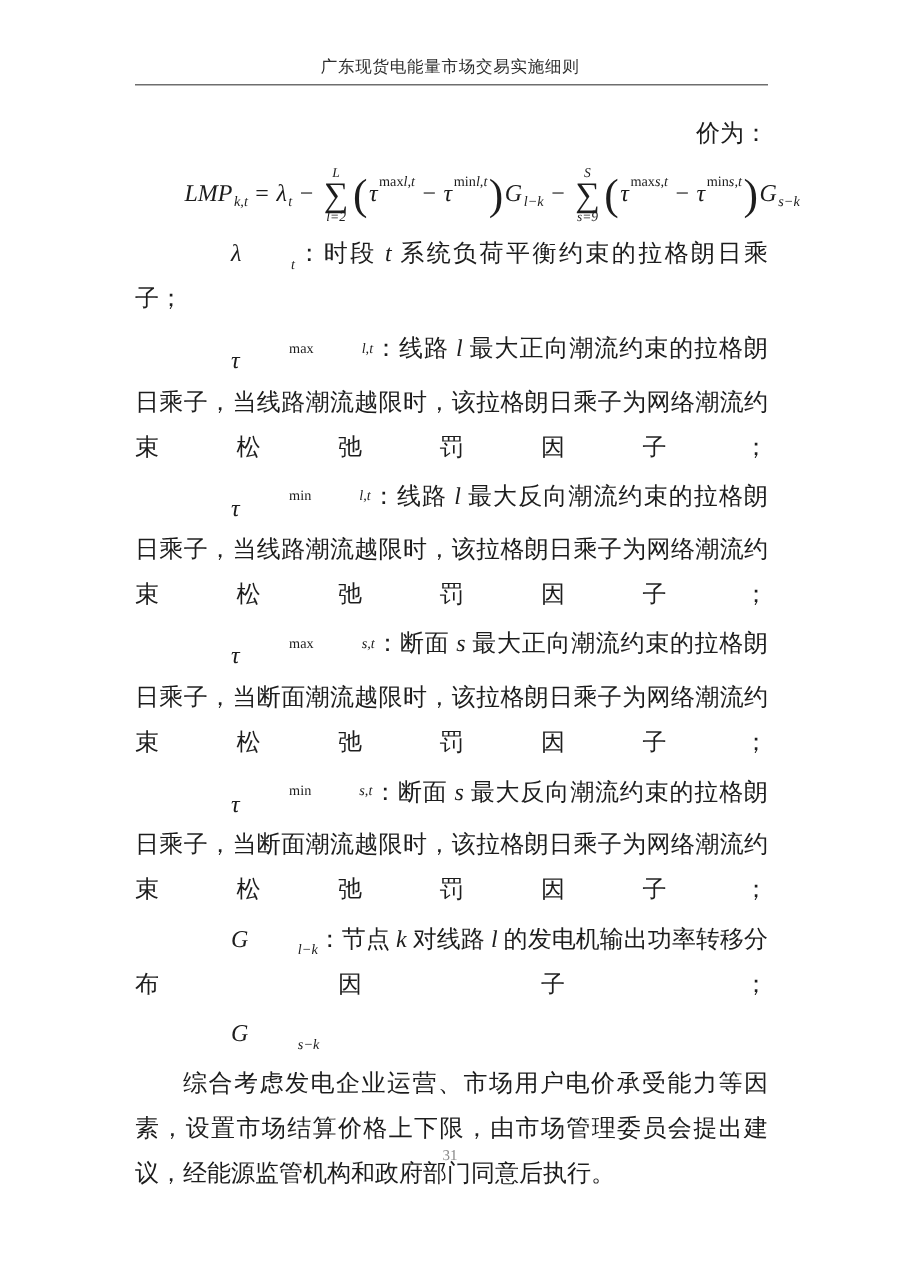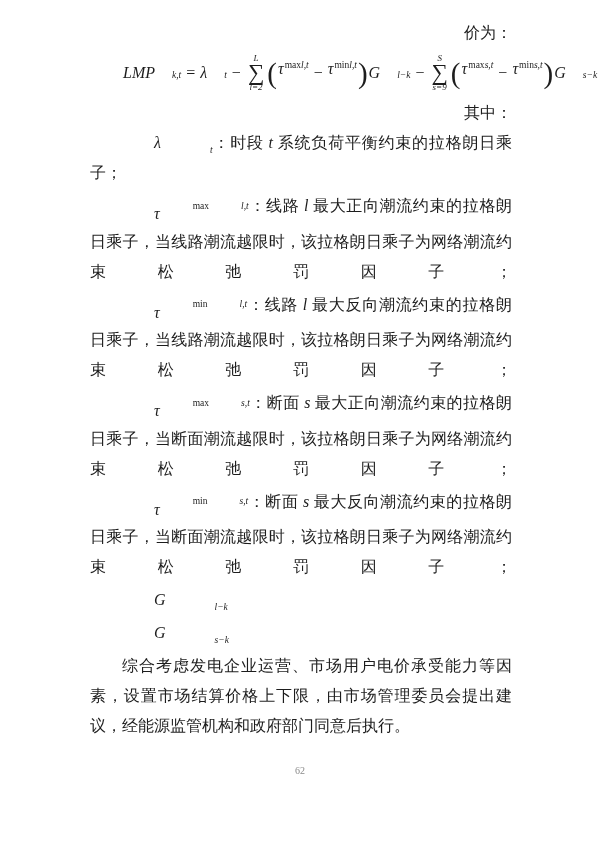--- a/index.html
+++ b/index.html
@@ -16,43 +16,47 @@
   .content{ margin:18px 88px 0 90px; font-size:16px; line-height:30px; }
   p{ margin:0;text-align:right; }
   .indent{ text-indent:2em; }
   .just{ text-align:justify; }
   .def{ text-align:justify; text-align-last:justify; margin:3px 0; }
   
   .formula{ display:flex; align-items:center; margin-left:33px; height:50px; font-size:16px; }
   .mop{ margin:0 5px; }
   .mi{ font-style:italic; }
   .mterm{ display:inline-flex; align-items:baseline; }
-  .formula .mterm{ align-items:flex-start; }
+  .formula .mterm{ align-items:center; }
   p .mterm.has-stack{ display:inline-flex; align-items:center; vertical-align:-8px; }
   .msym{ line-height:1; }
-  .msub{ font-size:9.5px; line-height:1; position:relative; top:5px; margin-left:17px; }
+  .msub{ font-size:9.5px; line-height:1; position:relative; top:5px; margin-left:1px; }
   .formula .msub{ top:6px; }
   .mstack{
     display:inline-flex; flex-direction:row; justify-content:space-between;
     height:25px; font-size:9.5px; line-height:1; margin-left:1px; text-align:left;
   }
   .bigsum{ display:inline-flex; flex-direction:column; align-items:center; line-height:1; margin:0 2px; }
   .bigsum .lim{ font-size:9px; }
   .bigsum .sigma{ font-size:23px; line-height:.9; font-style:normal; }
   .paren{ font-size:29px; line-height:1; margin:0 1px; }
   .footer{
     position:absolute; left:0; top:765px; width:100%; text-align:center;
     font-size:10px; color:var(--muted);
   }
 </style>
 </head>
 <body>
 
 <div class="page">
 
+  <div class="header">
+    <div class="header-title">广东现货电能量市场交易实施细则</div>
+    <div class="header-rule"></div>
+  </div>
 
   <div class="content">
 
     <p>价为：</p>
 
     <div class="formula">
       <span class="mterm">
           <span class="mi msym">LMP</span>
           <span class="msub mi">k,t</span>
         </span>
@@ -110,21 +114,20 @@
             <span class="mi">s,t</span>
           </span>
         </span>
       <span class="paren">)</span>
       <span class="mterm">
           <span class="mi msym">G</span>
           <span class="msub mi">s−k</span>
         </span>
     </div>
 
-    <p class="indent">其中：</p>
 
     <p class="indent just"><span class="mterm">
           <span class="mi msym">λ</span>
           <span class="msub mi">t</span>
         </span><span><span>：时段 </span><span class="mi">t</span><span> 系统负荷平衡约束的拉格朗日乘子；</span></span></p>
 
     <p class="indent def"><span class="mterm has-stack">
           <span class="mi msym">τ</span>
           <span class="mstack">
             <span>max</span>
@@ -152,27 +155,27 @@
           <span class="mi msym">τ</span>
           <span class="mstack">
             <span>min</span>
             <span class="mi">s,t</span>
           </span>
         </span><span><span>：断面 </span><span class="mi">s</span><span> 最大反向潮流约束的拉格朗日乘子，当断面潮流越限时，该拉格朗日乘子为网络潮流约束松弛罚因子；</span></span></p>
 
     <p class="indent def"><span class="mterm">
           <span class="mi msym">G</span>
           <span class="msub mi">l−k</span>
-        </span></p>
+        </span><span><span>：节点 </span><span class="mi">k</span><span> 对线路 </span><span class="mi">l</span><span> 的发电机输出功率转移分布因子；</span></span></p>
 
     <p class="indent def"><span class="mterm">
           <span class="mi msym">G</span>
           <span class="msub mi">s−k</span>
         </span></p>
 
 
     <p class="indent just">综合考虑发电企业运营、市场用户电价承受能力等因素，设置市场结算价格上下限，由市场管理委员会提出建议，经能源监管机构和政府部门同意后执行。</p>
 
   </div>
 
-  <div class="footer">62</div>
+  <div class="footer">31</div>
 
 </div>
 
 </body></html>

